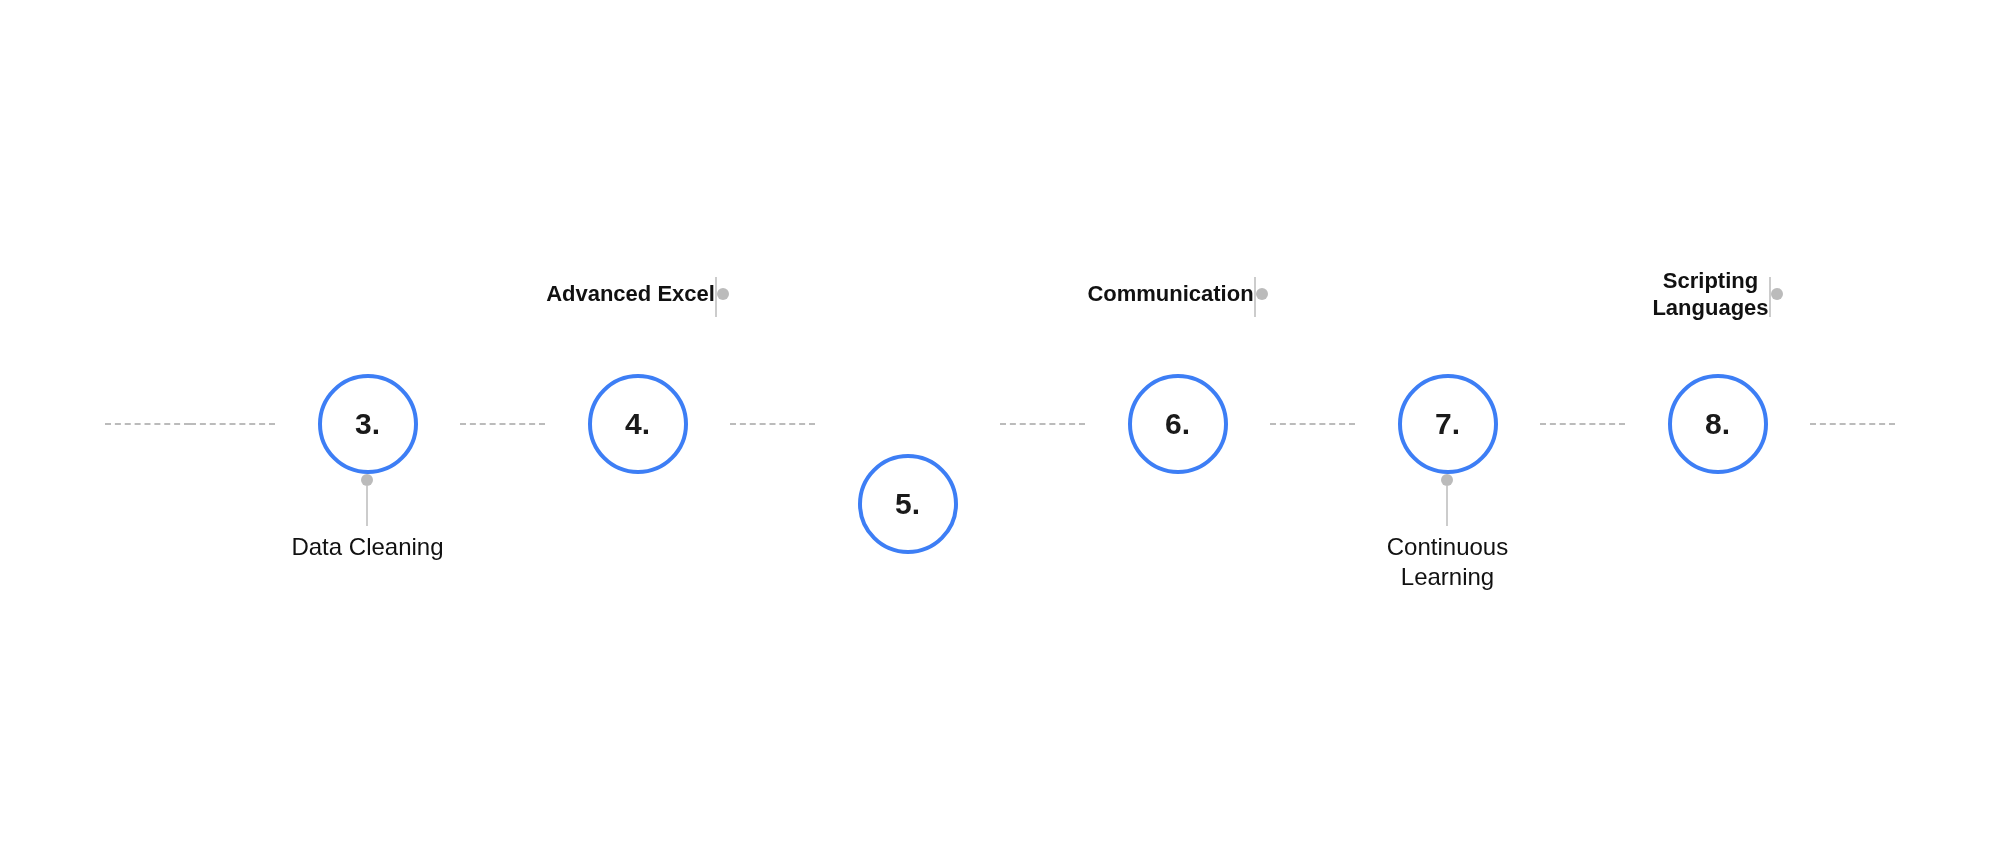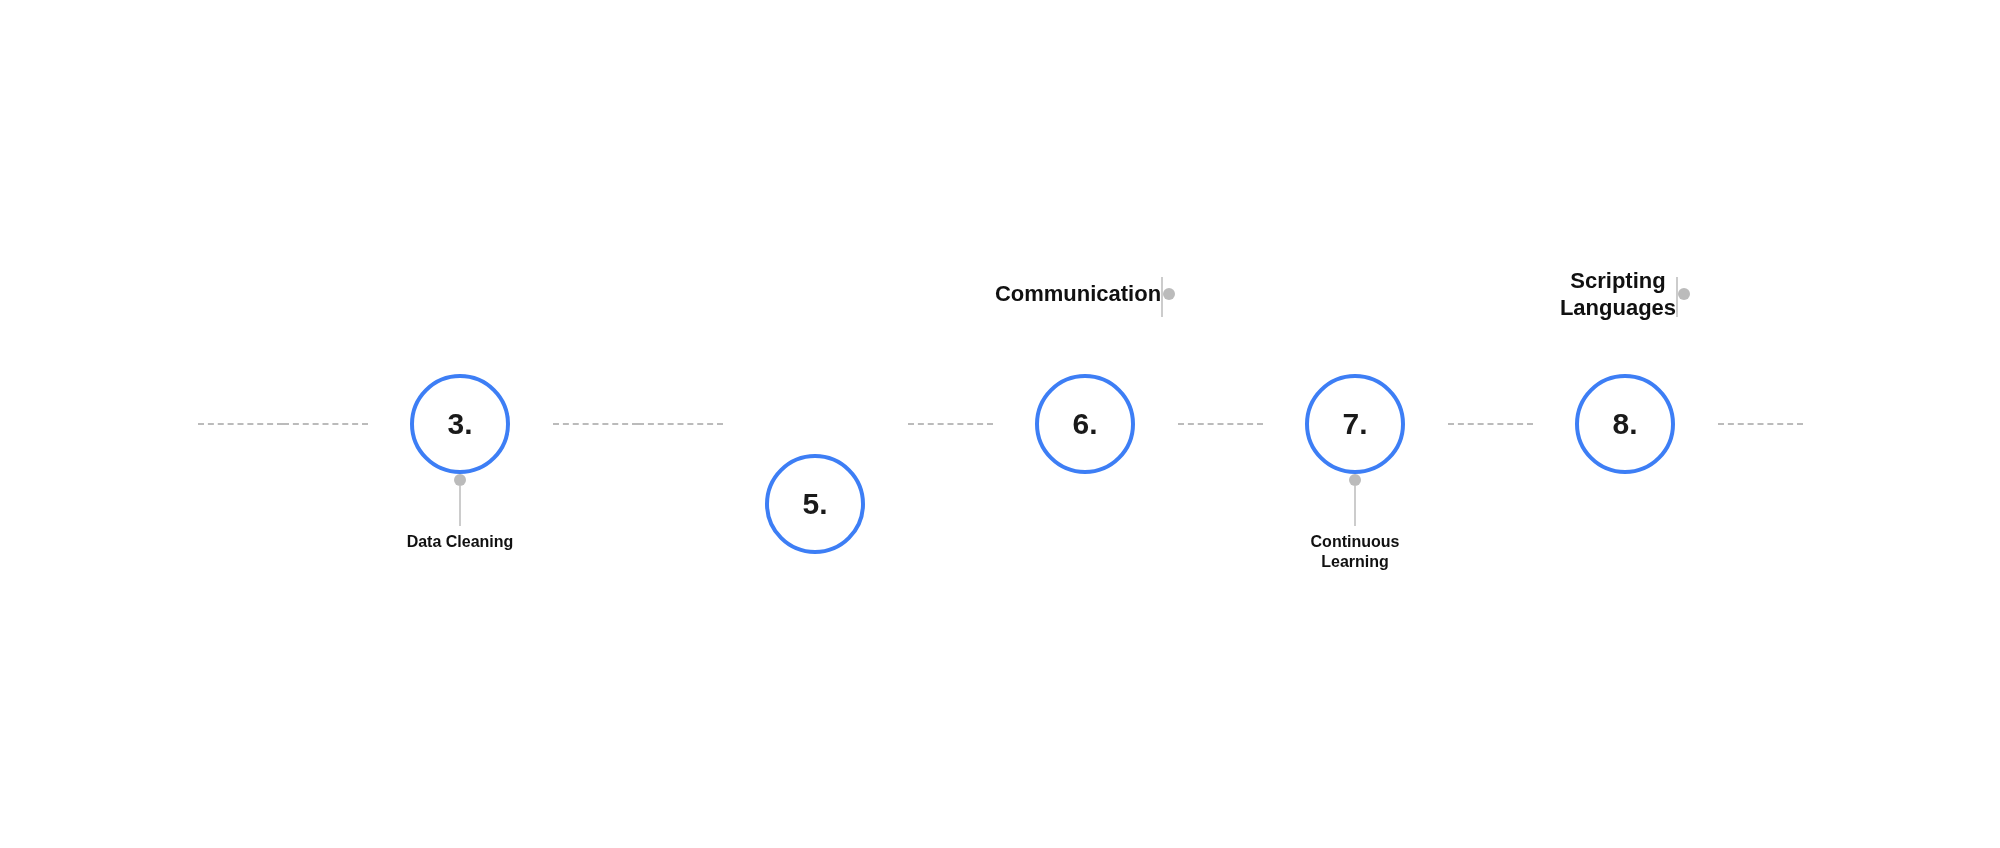--- a/index.html
+++ b/index.html
@@ -113,22 +113,22 @@
       margin-top: 0;
     }
 
     .bottom-label .vert-line-bottom {
       width: 2px;
       background: #cccccc;
       margin-bottom: 6px;
     }
 
     .bottom-label .label-text {
-      font-size: 16px;
-      font-weight: 700;
+      font-size: 24px;
+      font-weight: 400;
       color: #111111;
       text-align: center;
       line-height: 1.25;
       margin-top: 0;
     }
 
     
     .connector {
       width: 85px;
       height: 2px;
@@ -155,20 +155,29 @@
       <div class="node-wrapper">
         <div class="top-label" style="visibility: hidden;"></div>
         <div class="circle-node">3.</div>
         <div class="bottom-label">
           <div class="bottom-dot"></div>
           <div class="vert-line-bottom" style="height: 40px;"></div>
           <div class="label-text">Data Cleaning</div>
         </div>
       </div>
       <div class="connector"></div>
+      <div class="node-wrapper">
+        <div class="top-label">
+          <div class="label-text">Advanced Excel</div>
+          <div class="vert-line-top" style="height: 40px;"></div>
+          <div class="top-dot"></div>
+        </div>
+        <div class="circle-node">4.</div>
+        <div class="bottom-label" style="visibility: hidden;"></div>
+      </div>
       <div class="connector"></div>
       <div class="node-wrapper">
         <div class="top-label" style="visibility: hidden;"></div>
         <div class="circle-node">5.</div>
       </div>
       <div class="connector"></div>
       <div class="node-wrapper">
         <div class="top-label">
           <div class="label-text">Communication</div>
           <div class="vert-line-top" style="height: 40px;"></div>

